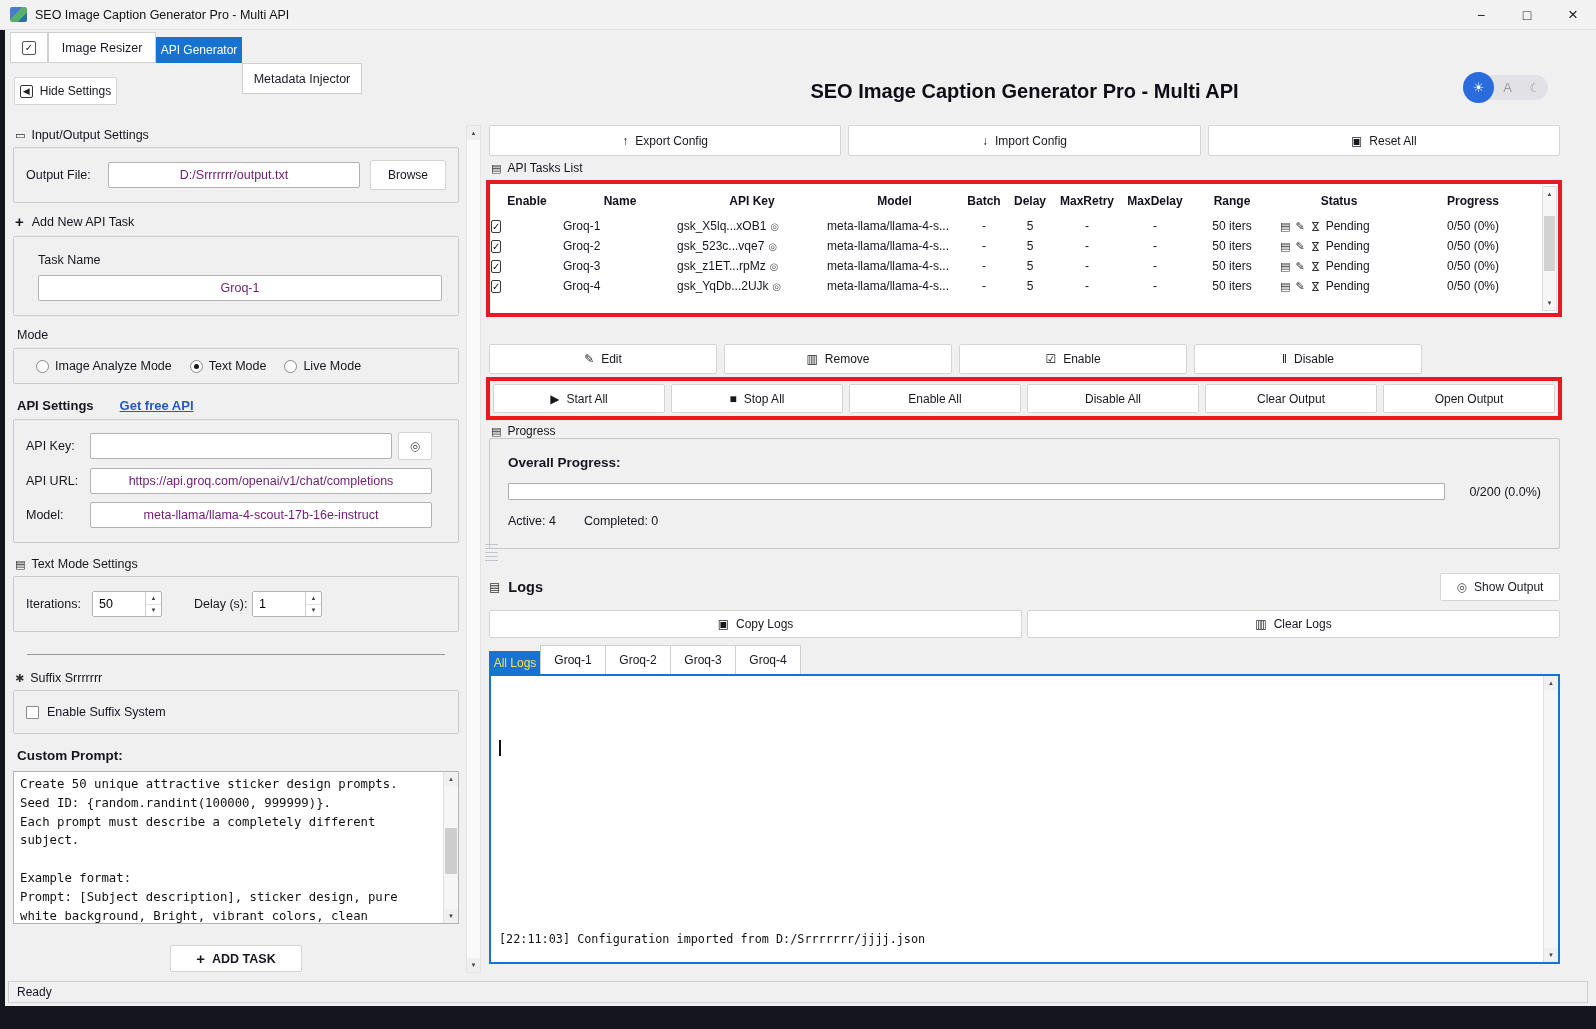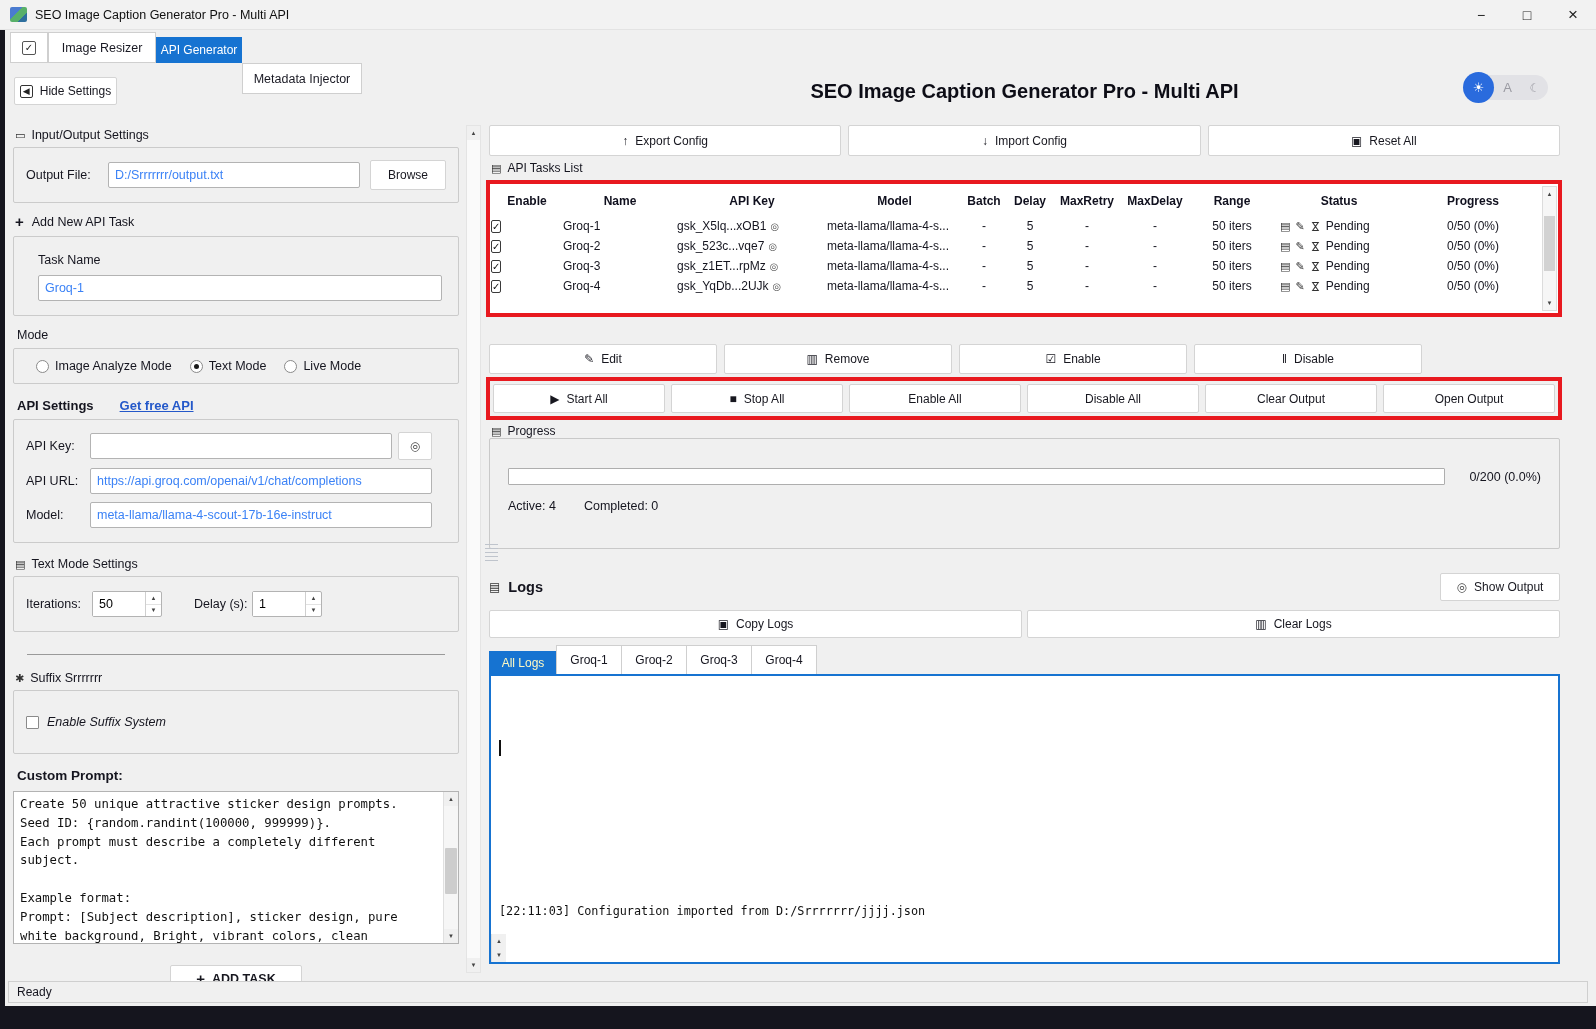--- a/index.html
+++ b/index.html
@@ -37,21 +37,21 @@
   .theme-a { flex:1; text-align:center; color:#9a9aa2; font-size:13px; }
   .theme-moon { width:26px; text-align:center; color:#9a9aa2; font-size:12px; }
 
   
   .sidebar { position:absolute; left:13px; top:122px; width:446px; }
   .sec-label { display:flex; align-items:center; gap:6px; font-size:12.5px; color:#15151f; margin:6px 2px 5px 2px; }
   .sec-label .ic { font-size:11px; color:#333; }
   .gbox { border:1px solid #cbcbcb; border-radius:2px; padding:12px; }
   .frow { display:flex; align-items:center; }
   label.flabel { font-size:12.5px; color:#15151f; }
-  input.tin { height:26px; border:1px solid #b3b3b3; border-radius:2px; background:#fff; font-size:12.5px; padding:0 6px; color:#3b82f6; font-family:inherit; }
+  input.tin { height:26px; border:1px solid #b3b3b3; border-radius:2px; background:#fff; font-size:12.5px; padding:0 6px; color:#701a75; font-family:inherit;text-align:center; }
   .btn { background:#fff; border:1px solid #d4d4d4; border-radius:2px; display:flex; align-items:center; justify-content:center; gap:7px; font-size:12px; color:#17171f; cursor:default; }
   .ic { font-style:normal; }
 
   .io-box .flabel { width:82px; }
   .io-box input { flex:1; }
   .browse-btn { width:76px; height:30px; margin-left:10px; }
 
   .addtask-label { font-size:12.5px; display:flex; gap:8px; align-items:center; margin:10px 2px 6px 2px; }
   .plus-ic { font-weight:bold; font-size:15px; }
 
@@ -78,21 +78,21 @@
 
   .tm-box { padding:14px 12px; display:flex; align-items:center; }
   .spin { display:inline-flex; border:1px solid #b3b3b3; border-radius:2px; background:#fff; height:26px; }
   .spin input { border:none; outline:none; width:52px; font-size:12.5px; padding:0 6px; font-family:inherit; }
   .spin .spin-col { width:16px; border-left:1px solid #cfcfcf; display:flex; flex-direction:column; }
   .spin .spin-btn { flex:1; font-size:6px; color:#444; display:flex; align-items:center; justify-content:center; }
   .spin .spin-btn:first-child { border-bottom:1px solid #e2e2e2; }
 
   .divider { border:none; border-top:1px solid #9a9a9a; margin:22px 14px 4px 14px; }
 
-  .suffix-box { padding:24px 12px;font-style:italic; }
+  .suffix-box { padding:14px 12px; }
   .cb-item { display:flex; align-items:center; gap:8px; font-size:12.5px; }
   .cb-empty { width:13px; height:13px; border:1px solid #8a8a8a; background:#fff; border-radius:1px; }
 
   .prompt-label { font-size:13.5px; font-weight:bold; margin:14px 2px 8px 4px; }
   .prompt-wrap { display:flex; border:1px solid #b3b3b3; background:#fff; height:153px; }
   .prompt-wrap textarea { flex:1; border:none; outline:none; resize:none; overflow:hidden; font-family:"DejaVu Sans Mono","Liberation Mono",monospace; font-size:12.3px; line-height:18.8px; padding:3px 6px; color:#111; }
   .vscroll { width:15px; background:#f6f6f6; border-left:1px solid #e0e0e0; display:flex; flex-direction:column; }
   .vscroll .sb-btn { height:14px; display:flex; align-items:center; justify-content:center; font-size:6px; color:#444; background:#f0f0f0; }
   .vscroll .sb-track { flex:1; position:relative; }
   .vscroll .sb-thumb { position:absolute; left:1px; right:1px; background:#cdcdcd; border-radius:1px; }
@@ -153,23 +153,23 @@
   .logs-title { display:flex; align-items:center; gap:8px; font-size:14.5px; font-weight:bold; }
   .logs-title .ic { font-size:12px; font-weight:normal; color:#333; }
   .show-output { margin-left:auto; width:120px; height:28px; }
   .show-output .ic { font-size:12px; color:#444; }
 
   .copylogs-row { position:absolute; left:0; right:0; top:485px; height:28px; display:flex; gap:5px; }
   .copylogs-row .btn { flex:1; }
 
   .log-tabs { position:absolute; left:0; top:520px; height:30px; display:flex; }
   .ltab { height:30px; background:#fff; border:1px solid #cfcfcf; display:flex; align-items:center; justify-content:center; font-size:12px; width:66px; margin-right:-1px; }
-  .ltab.active { background:#1673d1; border-color:#1673d1; color:#fef9c3; height:24px; margin-top:6px; width:68px; }
-
-  .log-area { position:absolute; left:0; right:0; top:549px; height:290px; border:2px solid #1673d1; background:#fff; display:flex;flex-direction:column; }
+  .ltab.active { background:#1673d1; border-color:#1673d1; color:#fde047; height:24px; margin-top:6px; width:52px; }
+
+  .log-area { position:absolute; left:0; right:0; top:549px; height:290px; border:2px solid #1673d1; background:#fff; display:flex; }
   .log-body { flex:1; position:relative; font-family:"DejaVu Sans Mono","Liberation Mono",monospace; font-size:11.8px; color:#111; }
   .caret { position:absolute; left:8px; top:64px; width:1.5px; height:16px; background:#111; }
   .log-line { position:absolute; left:8px; bottom:16px; white-space:pre; }
 
   .statusbar { position:absolute; left:8px; right:8px; top:981px; height:22px; border:1px solid #cfcfcf; background:#f0f0f0; display:flex; align-items:center; padding-left:8px; font-size:12px; }
 </style>
 </head>
 <body>
 
 <div class="frame-left"></div>
@@ -543,20 +543,21 @@
     <div class="btn">
         <span>Open Output</span>
       </div>
   </div>
 
   <div class="progress-label sec-label">
     <span class="ic">▤</span>
     <span>Progress</span>
   </div>
   <div class="progress-panel">
+    <div class="op-label">Overall Progress:</div>
     <div class="bar-row">
       <div class="pbar">
           <div class="fill" id="pfill" style="width: 0%;"></div>
         </div>
       <div class="pbar-text">0/200 (0.0%)</div>
     </div>
     <div class="pp-stats">
       <span>Active: 4</span>
       <span>Completed: 0</span>
     </div>

